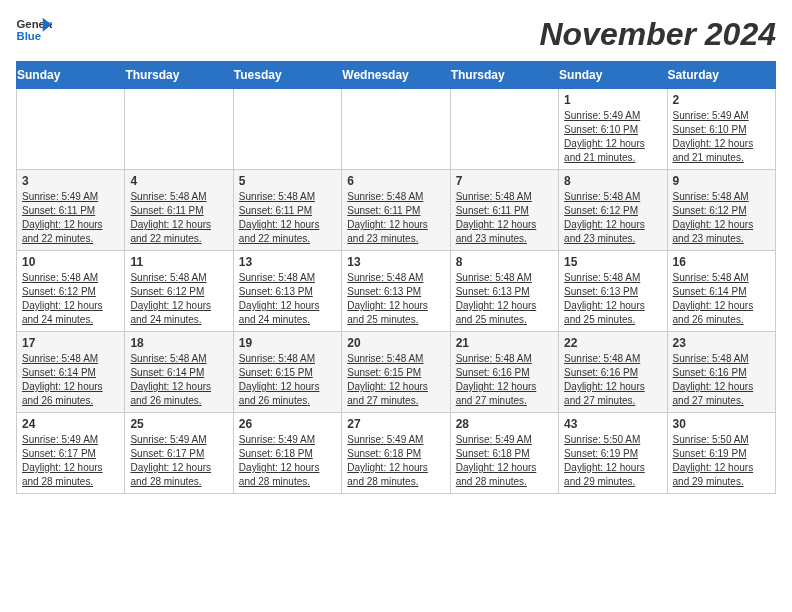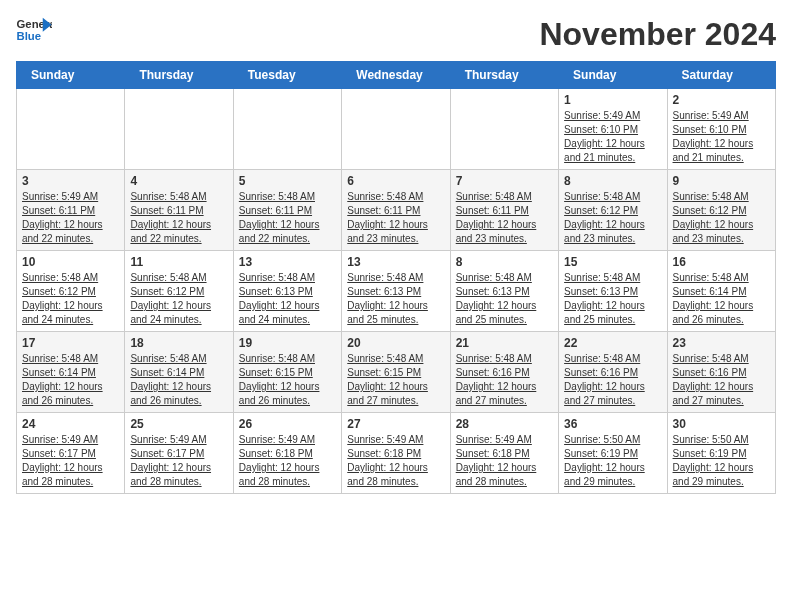--- a/index.html
+++ b/index.html
@@ -20,41 +20,42 @@
       display: flex;
       align-items: center;
       gap: 4px;
     }
     .logo-icon {
       width: 36px;
       height: 28px;
     }
     .title-area {
       text-align: right;
+      font-style: italic;
     }
     .month-title {
       font-size: 32px;
       font-weight: bold;
       color: #333;
     }
     .subtitle {
       font-size: 14px;
       color: #555;
     }
     table {
       width: 100%;
       border-collapse: collapse;
       table-layout: fixed;
     }
     thead tr th {
       background-color: #2a72c3;
       color: #fff;
       font-size: 12px;
       font-weight: bold;
-      padding: 6px 14px;
+      padding: 6px 0;
       text-align: left;
       border: 1px solid #2a72c3;
     }
     tbody tr td {
       border: 1px solid #ccc;
       vertical-align: top;
       padding: 4px 5px;
       font-size: 10px;
       color: #333;
       height: 80px;
@@ -282,21 +283,21 @@
 Sunset: 6:18 PM
 Daylight: 12 hours and 28 minutes.</div>
         </td>
         <td>
           <span class="day-num">28</span>
           <div class="day-info" style="white-space: pre-line;">Sunrise: 5:49 AM
 Sunset: 6:18 PM
 Daylight: 12 hours and 28 minutes.</div>
         </td>
         <td>
-          <span class="day-num">36</span>
+          <span class="day-num">43</span>
           <div class="day-info" style="white-space: pre-line;">Sunrise: 5:50 AM
 Sunset: 6:19 PM
 Daylight: 12 hours and 29 minutes.</div>
         </td>
         <td>
           <span class="day-num">30</span>
           <div class="day-info" style="white-space: pre-line;">Sunrise: 5:50 AM
 Sunset: 6:19 PM
 Daylight: 12 hours and 29 minutes.</div>
         </td>

